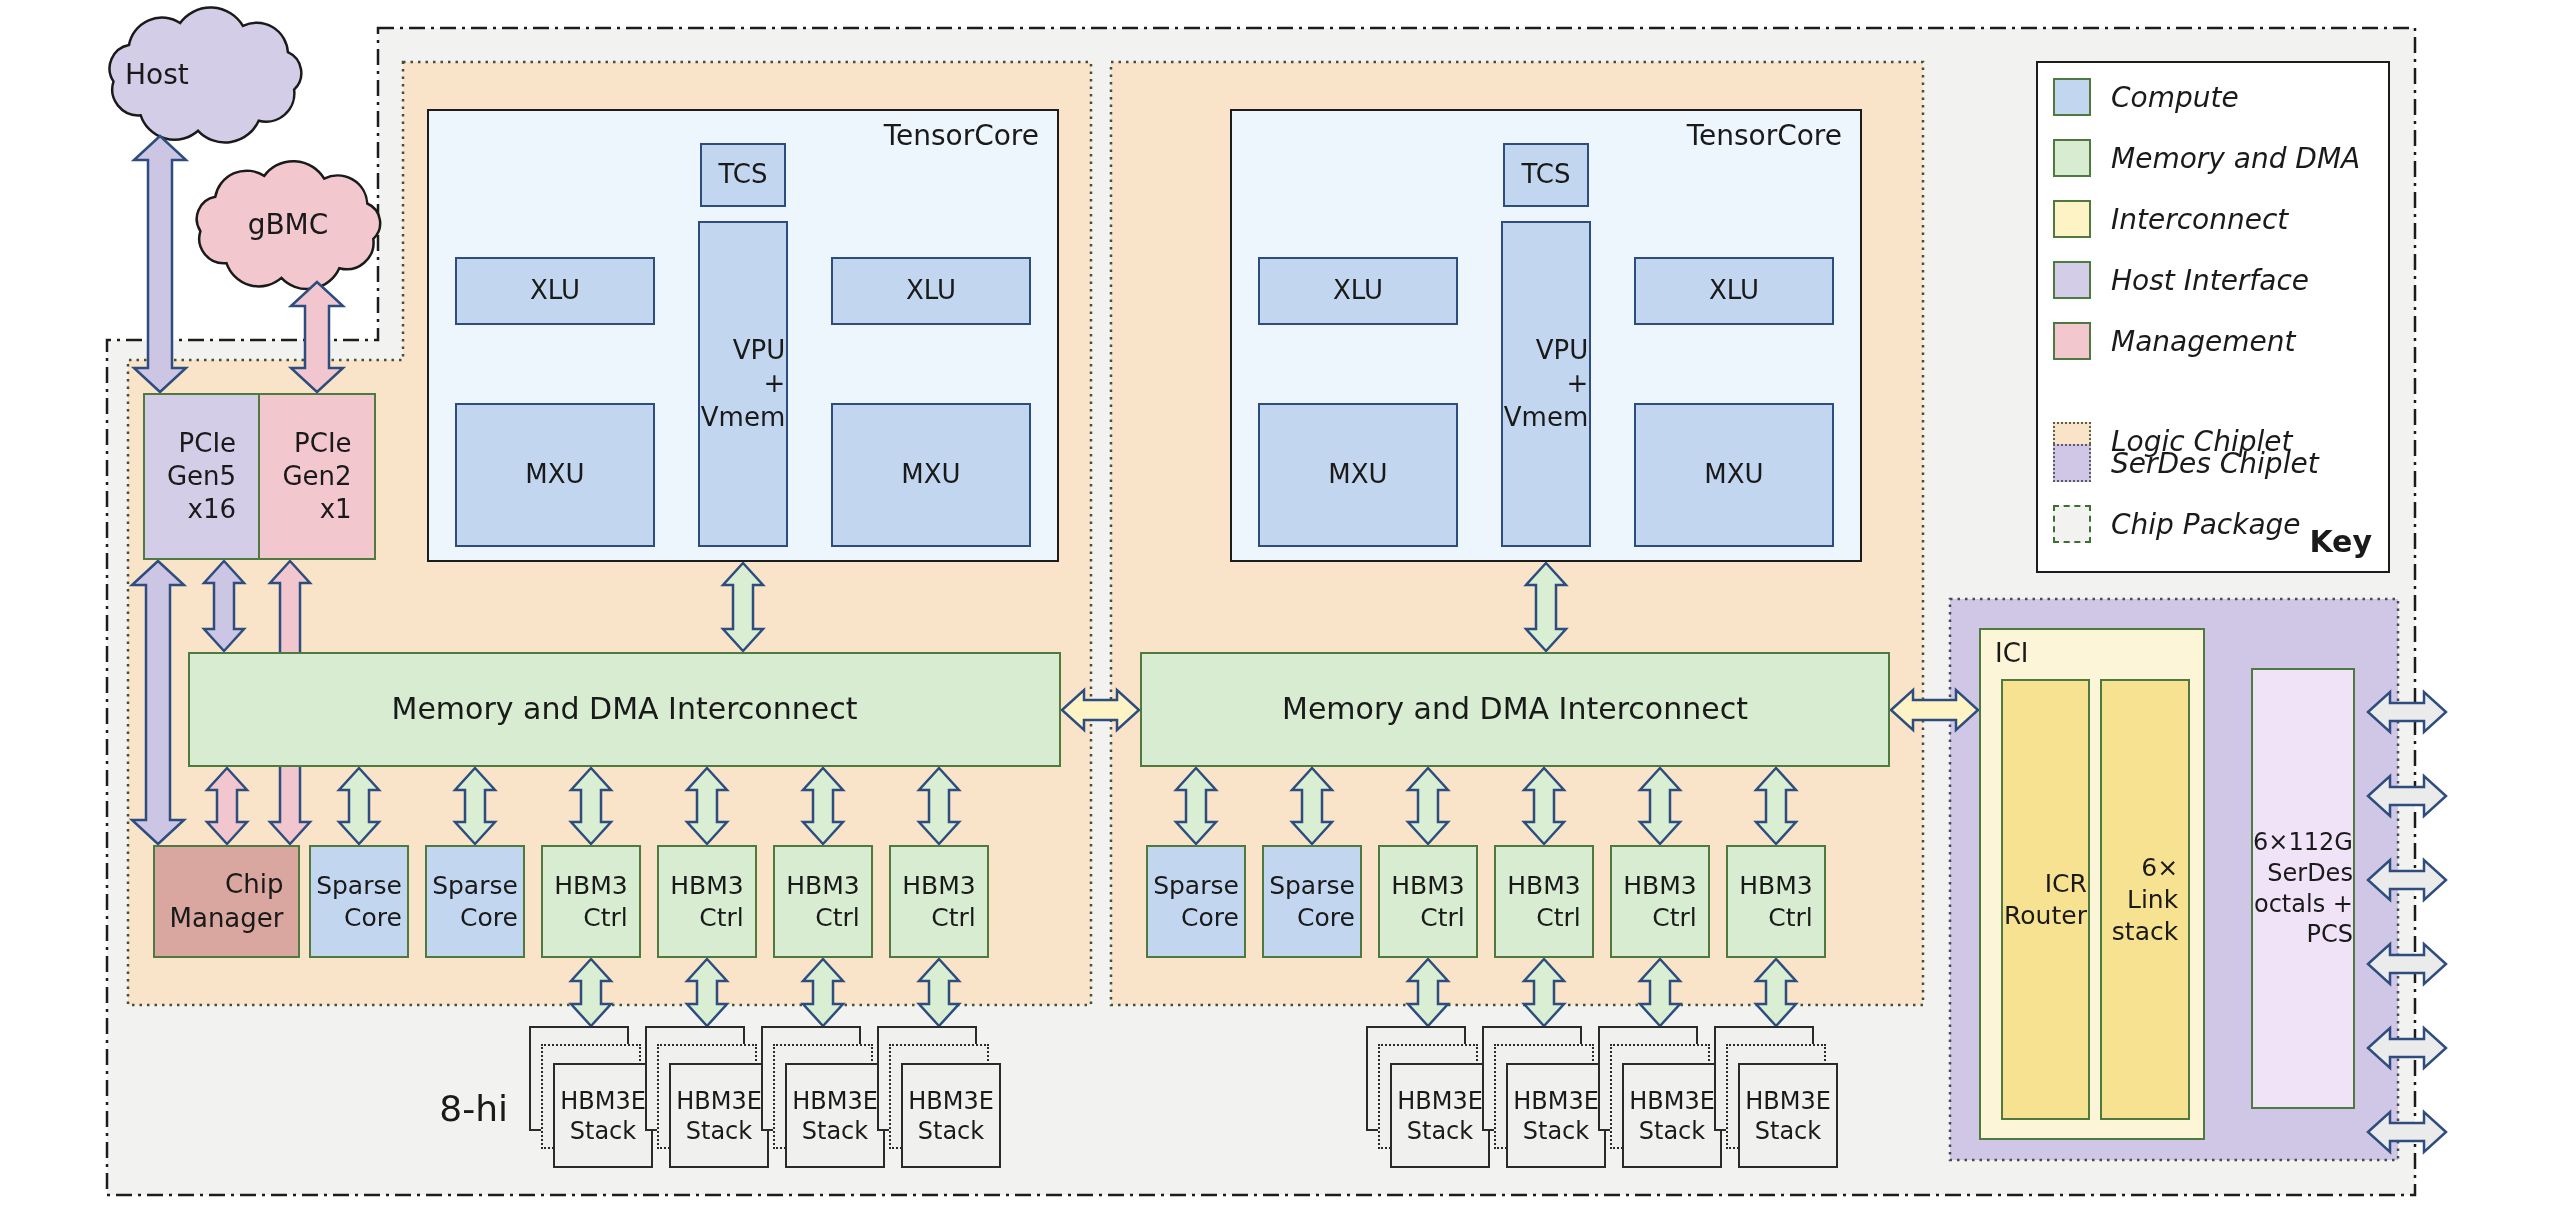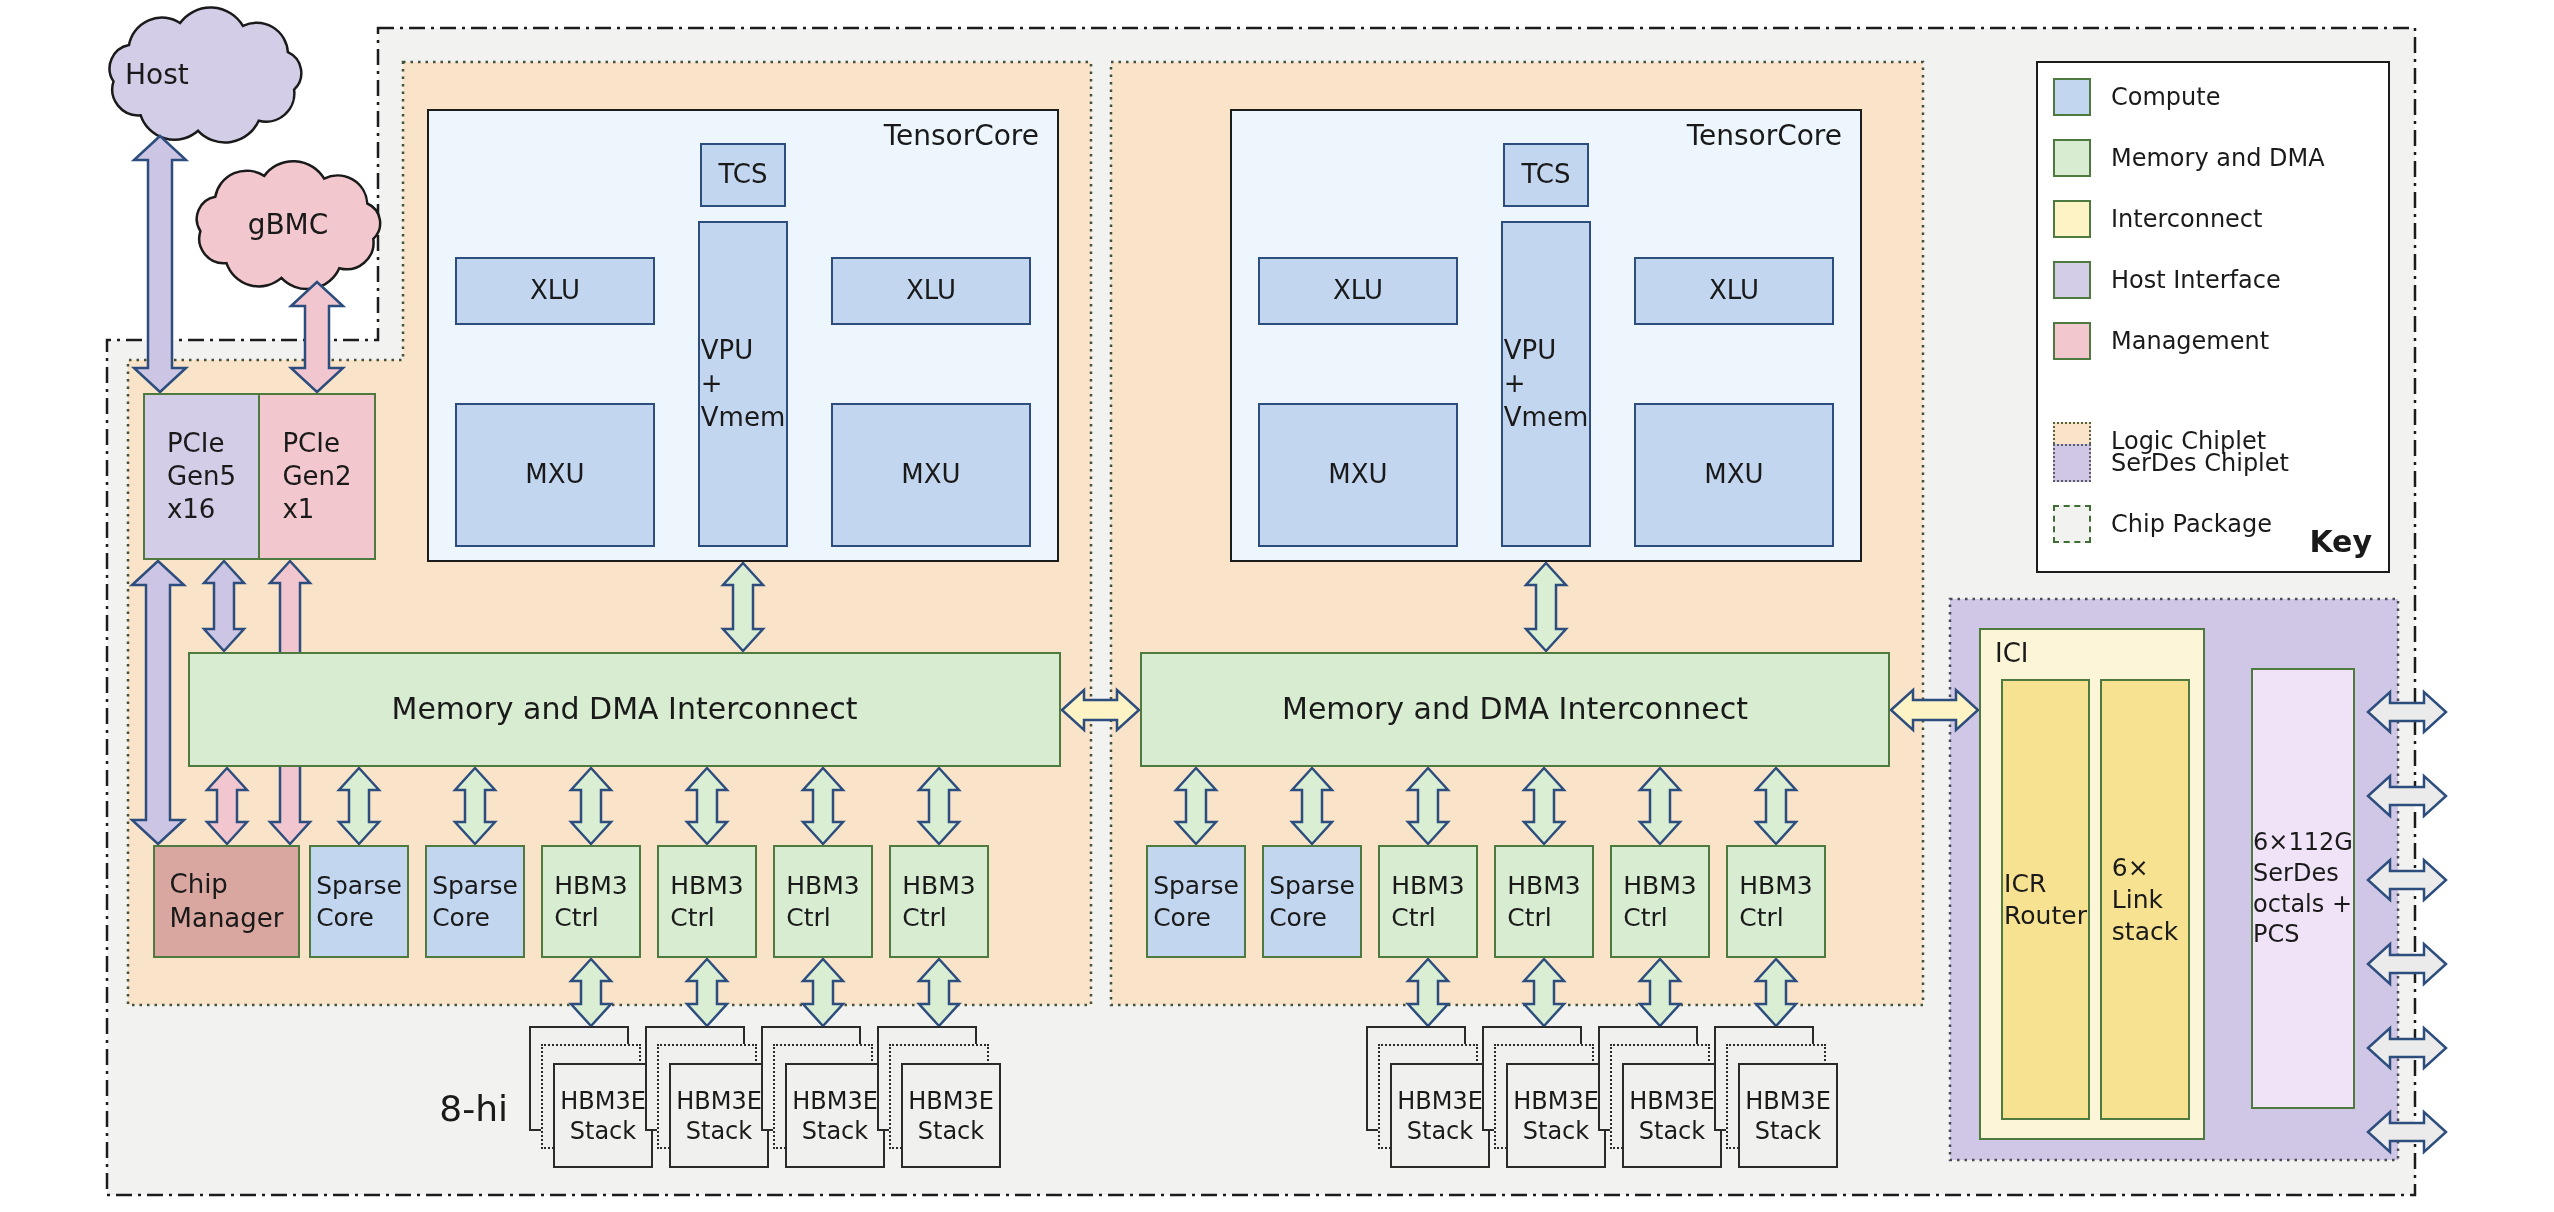--- a/index.html
+++ b/index.html
@@ -3,31 +3,31 @@
 <meta charset="utf-8">
 <style>
   html,body{margin:0;padding:0;background:#ffffff;}
   #stage{
     position:relative;width:2554px;height:1212px;background:#ffffff;overflow:hidden;
     font-family:"DejaVu Sans","Liberation Sans",sans-serif;color:#1a1a1a;
   }
   #art{position:absolute;left:0;top:0;}
   .box{
     position:absolute;box-sizing:border-box;border:2.5px solid #4e7a3f;
-    display:flex;align-items:center;justify-content:center;text-align:left;
+    display:flex;align-items:center;justify-content:center;text-align:right;
     white-space:pre-line;font-size:26px;line-height:1.28;color:#1a1a1a;
   }
   .nborder{border-color:#2c4d7e;}
   .tc{border:2.5px solid #1c1c1c;}
   .lbl{position:absolute;white-space:pre-line;color:#1a1a1a;}
   .stacklayer{position:absolute;box-sizing:border-box;border:2px solid #2a2a2a;}
   .legendbox{position:absolute;box-sizing:border-box;background:#ffffff;border:2px solid #1c1c1c;}
   .legendrow{position:absolute;display:flex;align-items:center;}
   .swatch{display:inline-block;width:38px;height:38px;box-sizing:border-box;border:2.5px solid #4e7a3f;margin-right:20px;flex:none;}
-  .legendlabel{font-size:24px;white-space:nowrap;}
+  .legendlabel{font-size:28px;white-space:nowrap;font-style:italic;}
 </style>
 </head>
 <body>
 
 <div id="stage">
 
   <svg id="art" width="2554" height="1212" viewBox="0 0 2554 1212">
 
     <path id="pkg" d="M 378 28 H 2415 V 1195 H 107 V 340 H 378 Z" fill="#f2f2f0" stroke="#1c1c1c" stroke-width="2.5" stroke-dasharray="16 6 3 6"></path>
 

